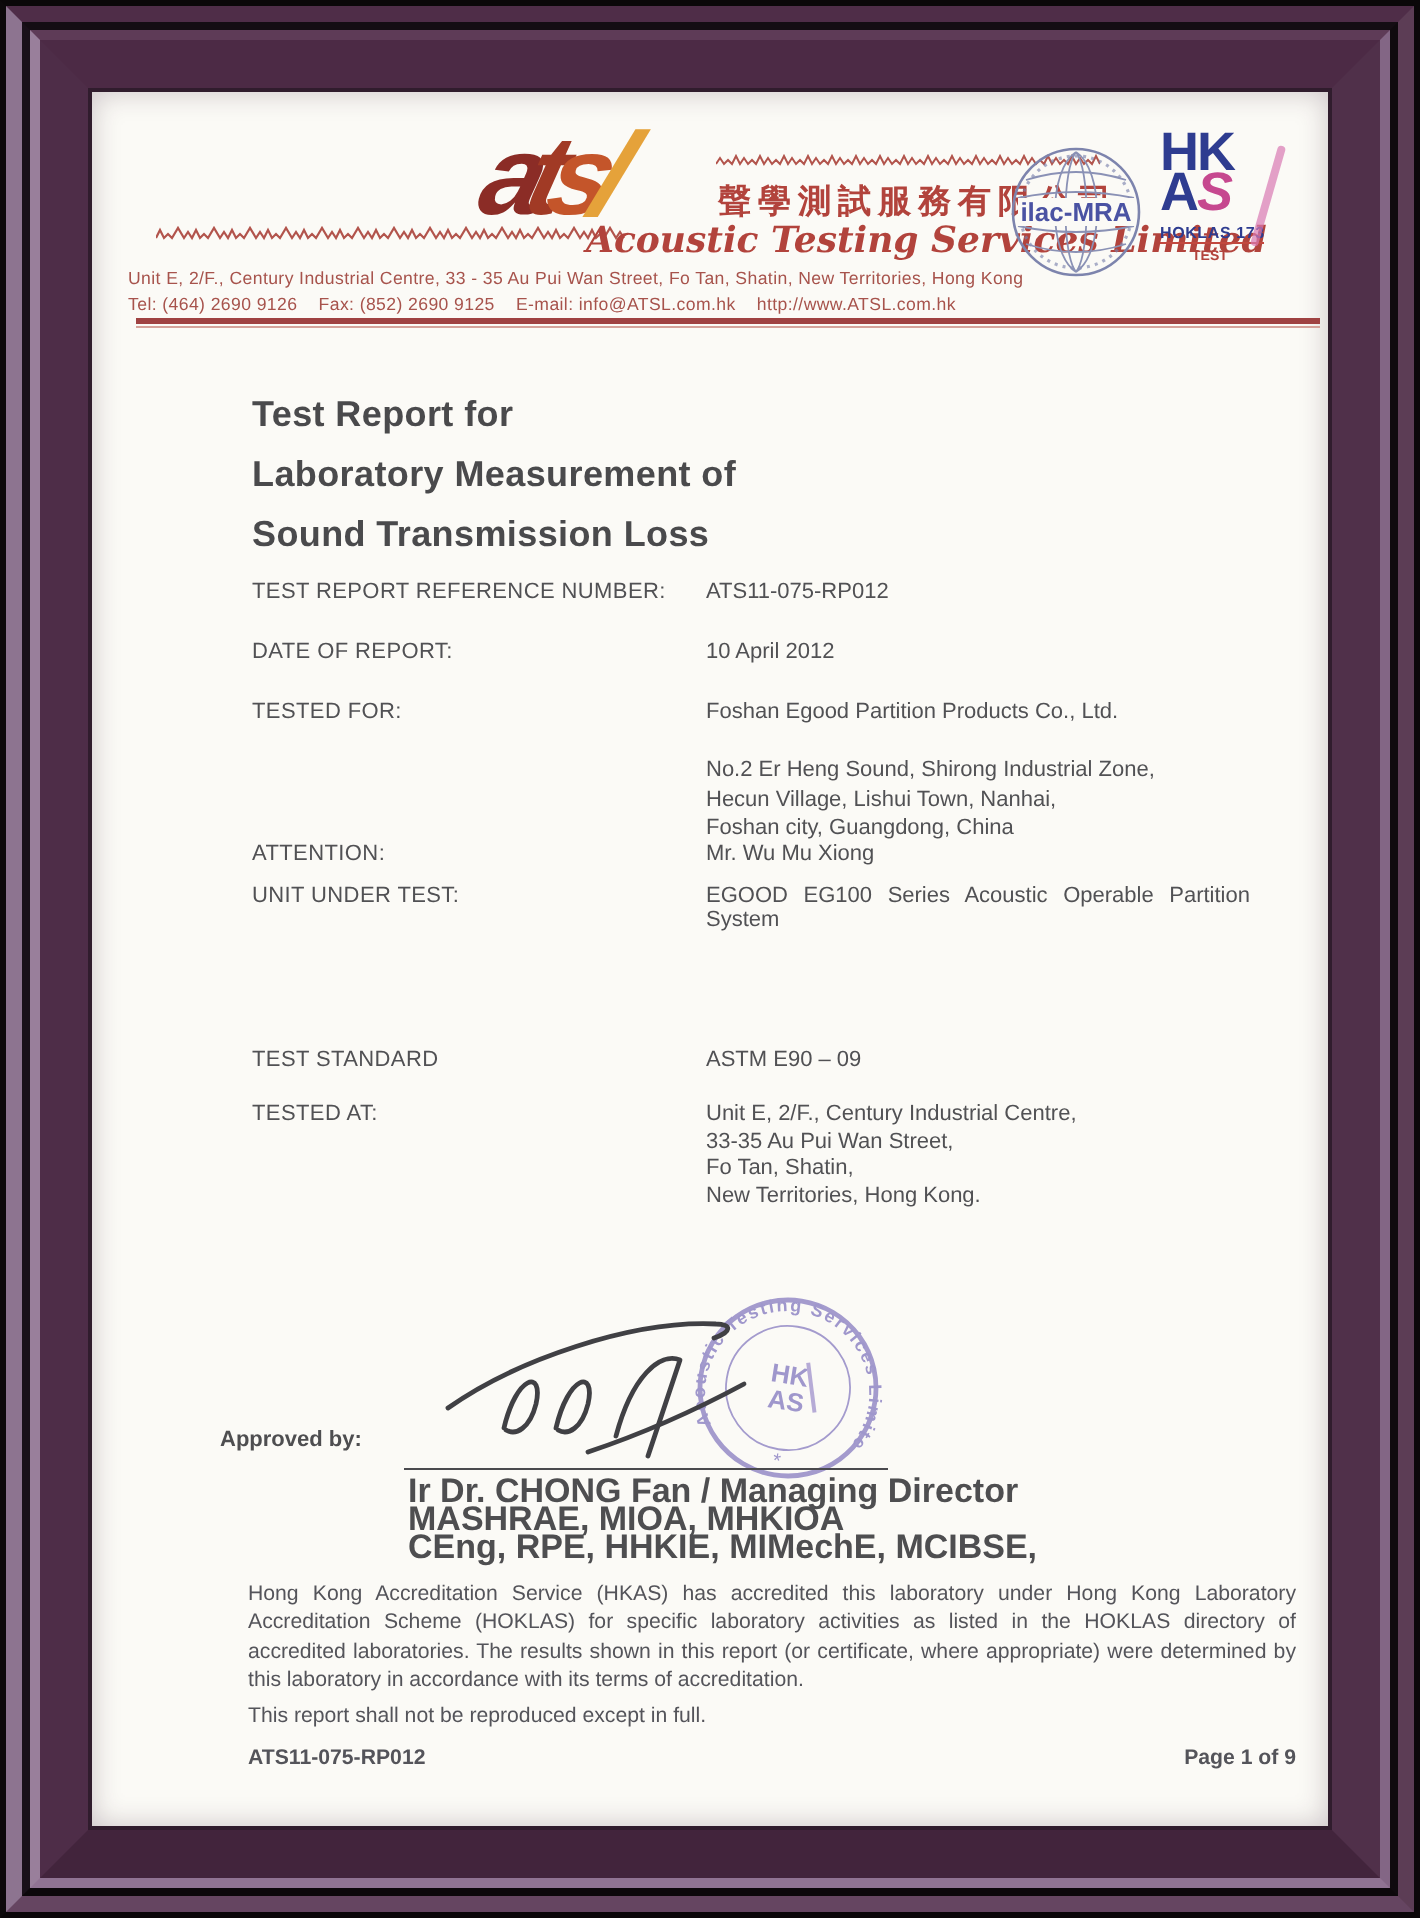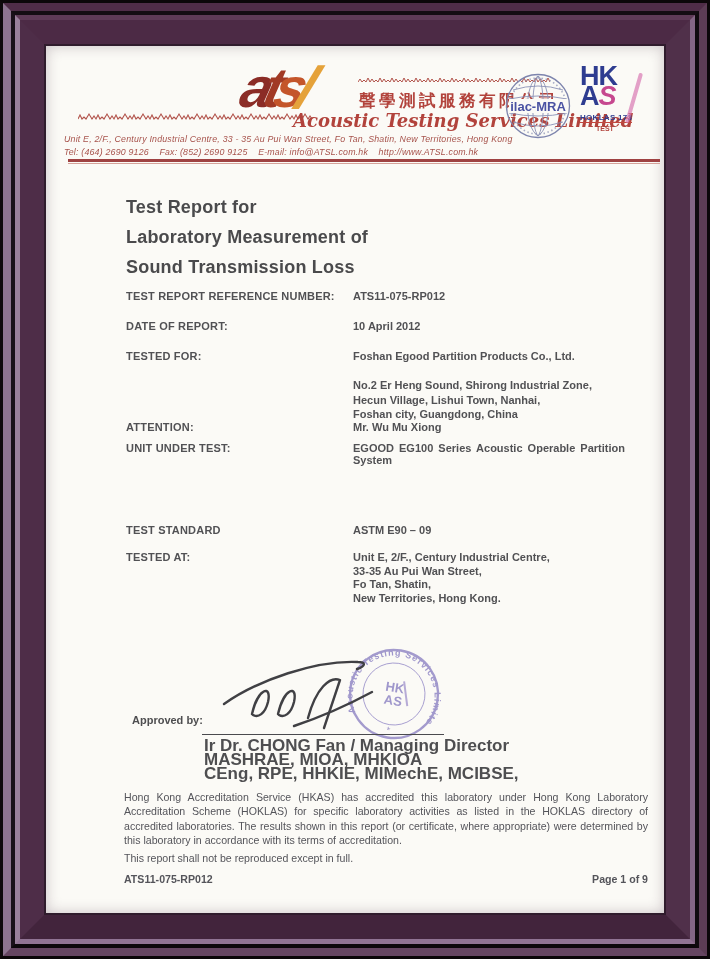--- a/index.html
+++ b/index.html
@@ -19,35 +19,35 @@
   .abs{position:absolute;}
   
   .atsl{font-style:italic;font-weight:900;font-size:56px;letter-spacing:-8px;
     transform:skewX(-14deg);line-height:56px;}
   .atsl span{display:inline-block;}
   .atsl .l1{color:#8b2c26;} .atsl .l2{color:#a13a25;}
   .atsl .l3{color:#c4552a;} .atsl .l4{color:#e5a23a;transform:skewX(-10deg) scaleY(1.08);}
   .cjk{font-weight:700;font-size:16.5px;letter-spacing:3.5px;color:#b2433c;}
   .coscript{font-family:"DejaVu Serif",serif;font-style:italic;font-weight:700;
     font-size:18px;color:#b2433c;}
-  .addr{font-size:8.8px;color:#a7534c;letter-spacing:.2px;white-space:pre;font-style:italic;}
+  .addr{font-size:8.8px;color:#a7534c;letter-spacing:.2px;white-space:pre;}
   .rule-a{height:0;border-top:3px solid #9f4242;}
   .rule-b{height:0;border-top:1.5px solid #d5a29a;margin-top:1px;}
   
   .hkas-letters{font-weight:900;font-size:27px;line-height:20px;color:#2e3c90;
     letter-spacing:-1px;}
   .hkas-accent{color:#c6488f;font-style:italic;}
   .hkas-tail{position:absolute;width:4px;height:52px;background:#d879b3;opacity:.7;
     border-radius:3px;transform:rotate(16deg);}
   .hkas-sub1{font-size:8px;font-weight:800;color:#2e3c90;border-bottom:1.5px solid #c2483f;
     display:inline-block;margin-top:5px;letter-spacing:.3px;}
   .hkas-sub2{font-size:7px;font-weight:800;color:#b2433c;margin-left:16px;margin-top:1px;}
   
   .title{font-size:18px;font-weight:700;line-height:30px;color:#4a4a4c;letter-spacing:.2px;}
-  .row{position:absolute;left:80px;font-size:11px;font-weight:700;color:#515154;}
+  .row{position:absolute;left:80px;font-size:11px;font-weight:400;color:#515154;}
   .lbl{letter-spacing:.2px;}
   .val{position:absolute;left:227px;top:0;width:272px;}
   .nowrap{white-space:nowrap;}
   .just{text-align:justify;}
   .mlines div{line-height:13.5px;}
   .addr3 div{line-height:14.5px;}
   
   .appr{font-size:11px;font-weight:600;color:#4e4e50;}
   .sigline{border-top:1.8px solid #4a4a4e;}
   .names div{font-size:17px;font-weight:700;line-height:14px;color:#4e4e50;}
@@ -177,21 +177,21 @@
       <svg class="abs" style="left:170px;top:606px" width="180" height="88" viewBox="0 0 180 88">
         <g fill="none" stroke="#404044" stroke-width="2.4" stroke-linecap="round">
           <path d="M8,52 C42,28 100,8 142,10 C150,10 150,14 141,17"></path>
           <path d="M36,62 C42,36 56,32 52,50 C49,62 42,66 37,63"></path>
           <path d="M62,62 C68,36 82,32 78,50 C75,62 68,66 63,63"></path>
           <path d="M92,66 C100,36 114,24 124,28 C118,46 112,64 108,76"></path>
           <path d="M78,74 C102,66 130,54 156,40"></path>
         </g>
       </svg>
 
-      <div class="abs appr" style="left:86px;top:668px">Approved by:</div>
+      <div class="abs appr" style="left:64px;top:668px">Approved by:</div>
       <div class="abs sigline" style="left:156px;top:688px;width:242px"></div>
       <div class="abs names" style="left:158px;top:693px">
         <div>Ir Dr. CHONG Fan / Managing Director</div>
         <div>MASHRAE, MIOA, MHKIOA</div>
         <div>CEng, RPE, HHKIE, MIMechE, MCIBSE,</div>
       </div>
 
       <div class="abs foot just" style="left:78px;top:744px;width:524px">Hong Kong Accreditation Service (HKAS) has accredited this laboratory under Hong Kong Laboratory Accreditation Scheme (HOKLAS) for specific laboratory activities as listed in the HOKLAS directory of accredited laboratories. The results shown in this report (or certificate, where appropriate) were determined by this laboratory in accordance with its terms of accreditation.</div>
       <div class="abs foot" style="left:78px;top:805px;width:524px">This report shall not be reproduced except in full.</div>
       <div class="abs foot bottomrow" style="left:78px;top:826px;width:524px">

